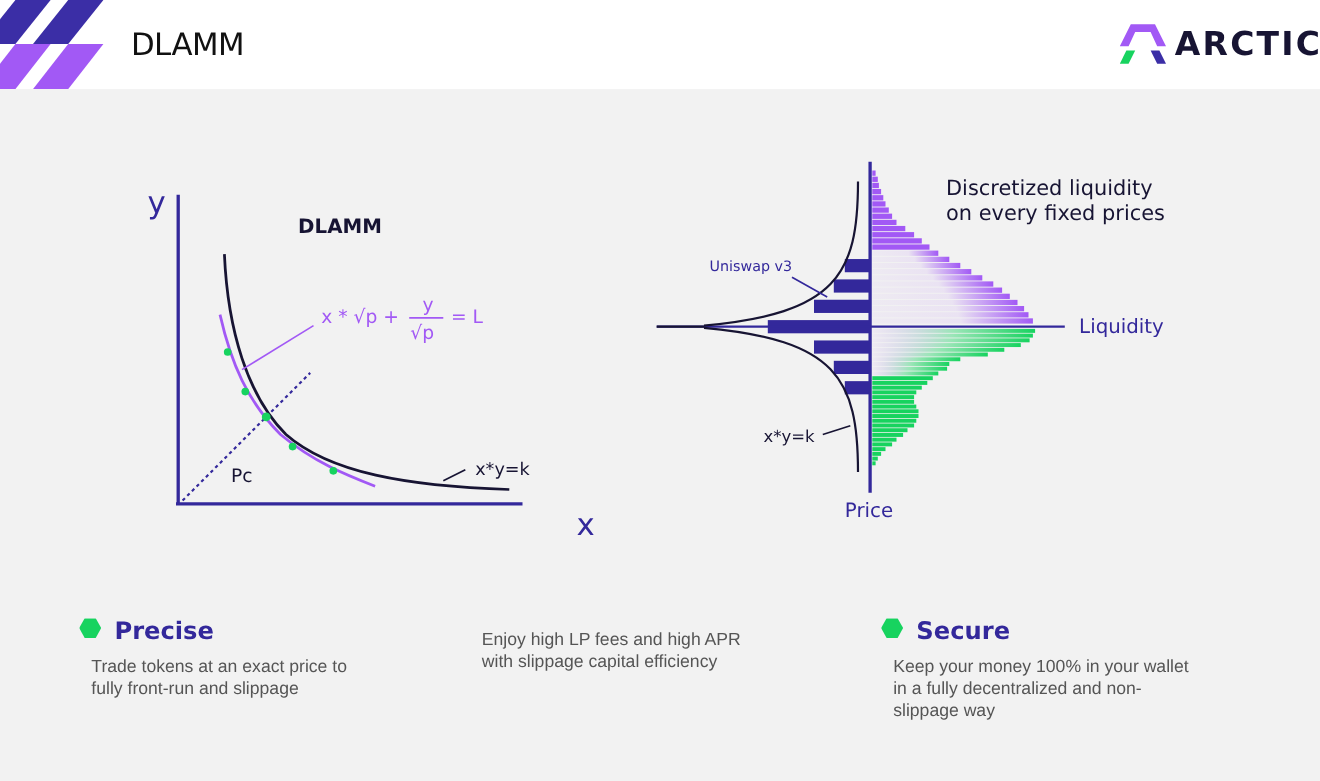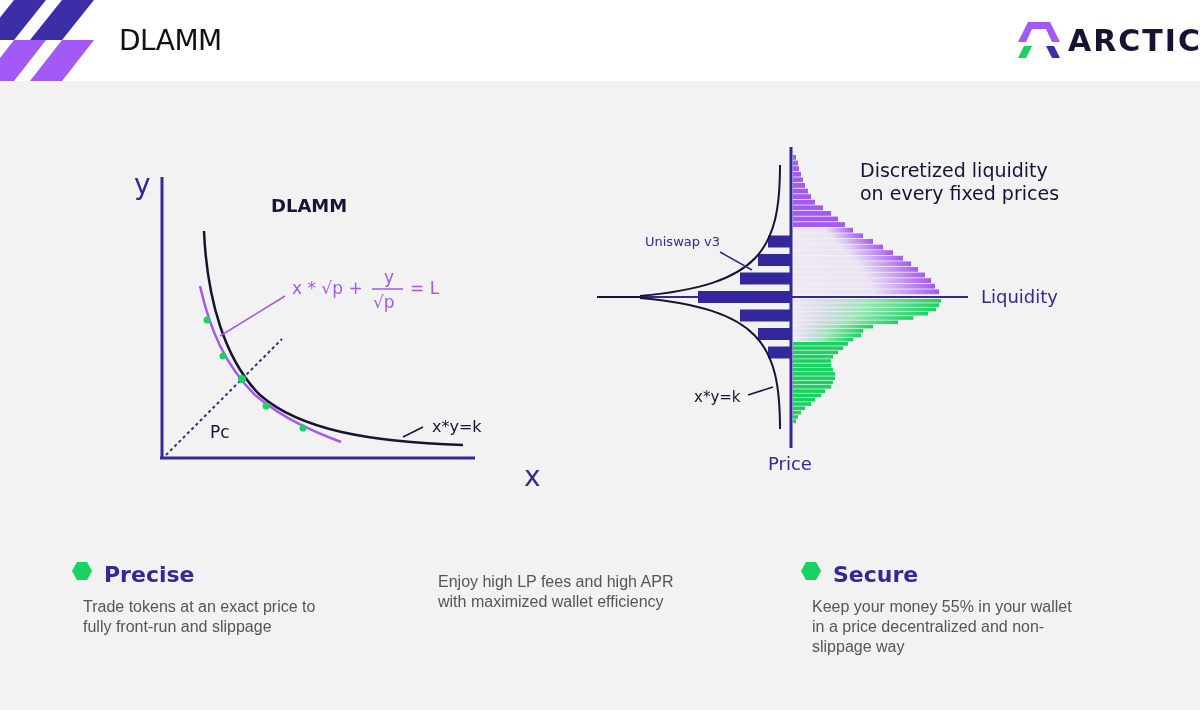--- a/index.html
+++ b/index.html
@@ -171,27 +171,27 @@
       <span class="feature-title">Precise</span>
     </div>
     <div class="feature-desc">
       <div>Trade tokens at an exact price to</div>
       <div>fully front-run and slippage</div>
     </div>
   </div>
   <div class="feature" style="left:415px;">
     <div class="feature-desc">
       <div>Enjoy high LP fees and high APR</div>
-      <div>with maximized wallet efficiency</div>
+      <div>with slippage capital efficiency</div>
     </div>
   </div>
   <div class="feature" style="left:789px;">
     <div class="feature-head">
       <span class="hex"></span>
       <span class="feature-title">Secure</span>
     </div>
     <div class="feature-desc">
-      <div>Keep your money 55% in your wallet</div>
-      <div>in a price decentralized and non-</div>
+      <div>Keep your money 100% in your wallet</div>
+      <div>in a fully decentralized and non-</div>
       <div>slippage way</div>
     </div>
   </div>
 </div>
 
 </body></html>

